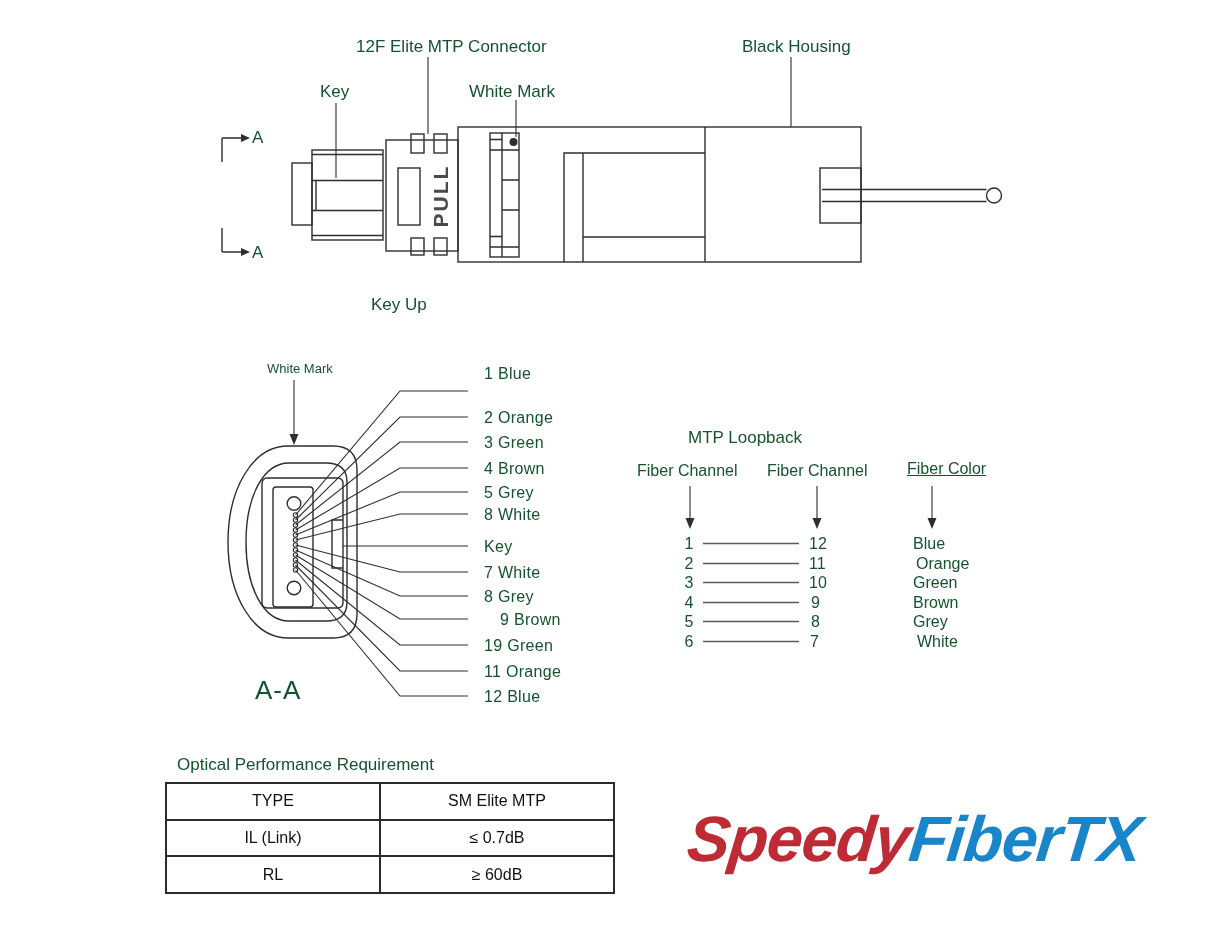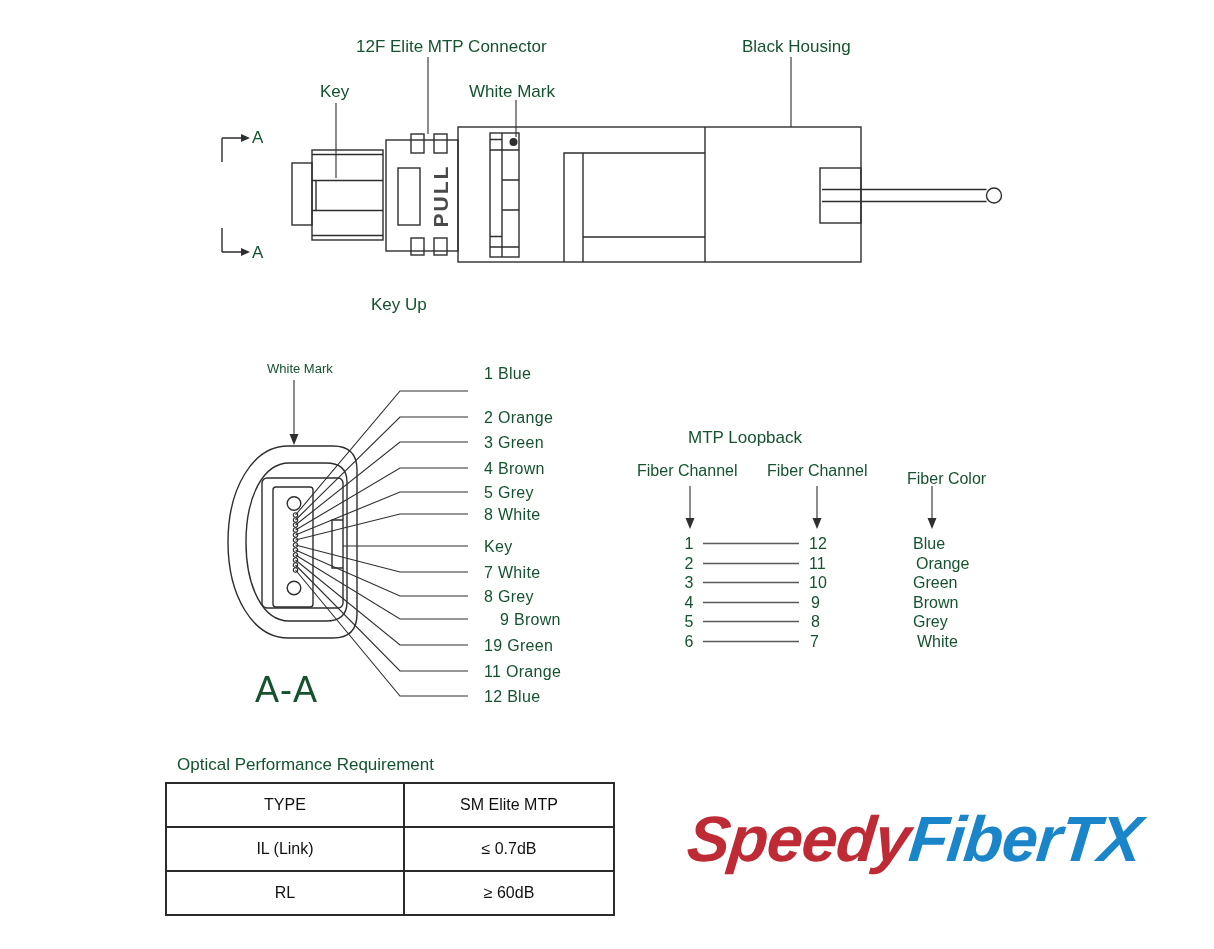--- a/index.html
+++ b/index.html
@@ -9,32 +9,32 @@
   }
   svg{position:absolute;left:0;top:0;}
   .ln{fill:none;stroke:#2e2e2e;stroke-width:1.4;}
   .thin{fill:none;stroke:#2e2e2e;stroke-width:1.1;}
   .gray{fill:none;stroke:#5a5a5a;stroke-width:1.3;}
   .ah{fill:#2e2e2e;stroke:none;}
   .fill{fill:#2e2e2e;stroke:none;}
   .lbl{position:absolute;white-space:nowrap;line-height:1.12;font-size:16px;color:#14532d;}
   .f17{font-size:17px;}
   .f13{font-size:13px;}
-  .aa{font-size:36px;letter-spacing:1px;}
+  .aa{font-size:26px;letter-spacing:1px;margin-top:6px;}
   .pull{
     position:absolute;left:441px;top:196px;font-size:21px;font-weight:bold;color:#4a4a4a;
     letter-spacing:2px;transform:translate(-50%,-50%) rotate(-90deg);
   }
   .num{width:22px;text-align:center;}
   .fanlbl{letter-spacing:.3px;}
   table.opt{
     position:absolute;left:165px;top:782px;width:450px;height:112px;
     border-collapse:collapse;table-layout:fixed;font-size:16px;
   }
-  table.opt td{border:2px solid #2b2b2b;text-align:center;vertical-align:middle;padding:12px;}
+  table.opt td{border:2px solid #2b2b2b;text-align:center;vertical-align:middle;padding:0;}
   table.opt td.c1{width:212px;}
   #logo{
     position:absolute;left:684px;top:802px;font-size:64px;font-weight:bold;font-style:italic;
     letter-spacing:-1px;transform:skewX(-6deg);transform-origin:left bottom;white-space:nowrap;
   }
   #logo .red{color:#BE2B35;}
   #logo .blue{color:#1A85C8;}
 </style>
 </head>
 <body>
@@ -145,21 +145,21 @@
   <div class="lbl fanlbl" style="left:484px;top:563.5px;">7 White</div>
   <div class="lbl fanlbl" style="left:484px;top:587.5px;">8 Grey</div>
   <div class="lbl fanlbl" style="left:500px;top:610.5px;">9 Brown</div>
   <div class="lbl fanlbl" style="left:484px;top:636.5px;">19 Green</div>
   <div class="lbl fanlbl" style="left:484px;top:662.5px;">11 Orange</div>
   <div class="lbl fanlbl" style="left:484px;top:687.5px;">12 Blue</div>
 
   <div class="lbl f17" style="left:688px;top:428px;">MTP Loopback</div>
   <div class="lbl" style="left:637px;top:462px;">Fiber Channel</div>
   <div class="lbl" style="left:767px;top:462px;">Fiber Channel</div>
-  <div class="lbl" style="left:907px;top:470px;">Fiber Color</div>
+  <div class="lbl" style="left:907px;top:460px;text-decoration:underline;">Fiber Color</div>
 
   <div class="lbl num" style="left:678px;top:535px;">1</div>
   <div class="lbl num" style="left:678px;top:555px;">2</div>
   <div class="lbl num" style="left:678px;top:574px;">3</div>
   <div class="lbl num" style="left:678px;top:594px;">4</div>
   <div class="lbl num" style="left:678px;top:613px;">5</div>
   <div class="lbl num" style="left:678px;top:633px;">6</div>
 
   <div class="lbl" style="left:809px;top:535px;">12</div>
   <div class="lbl" style="left:809px;top:555px;">11</div>

